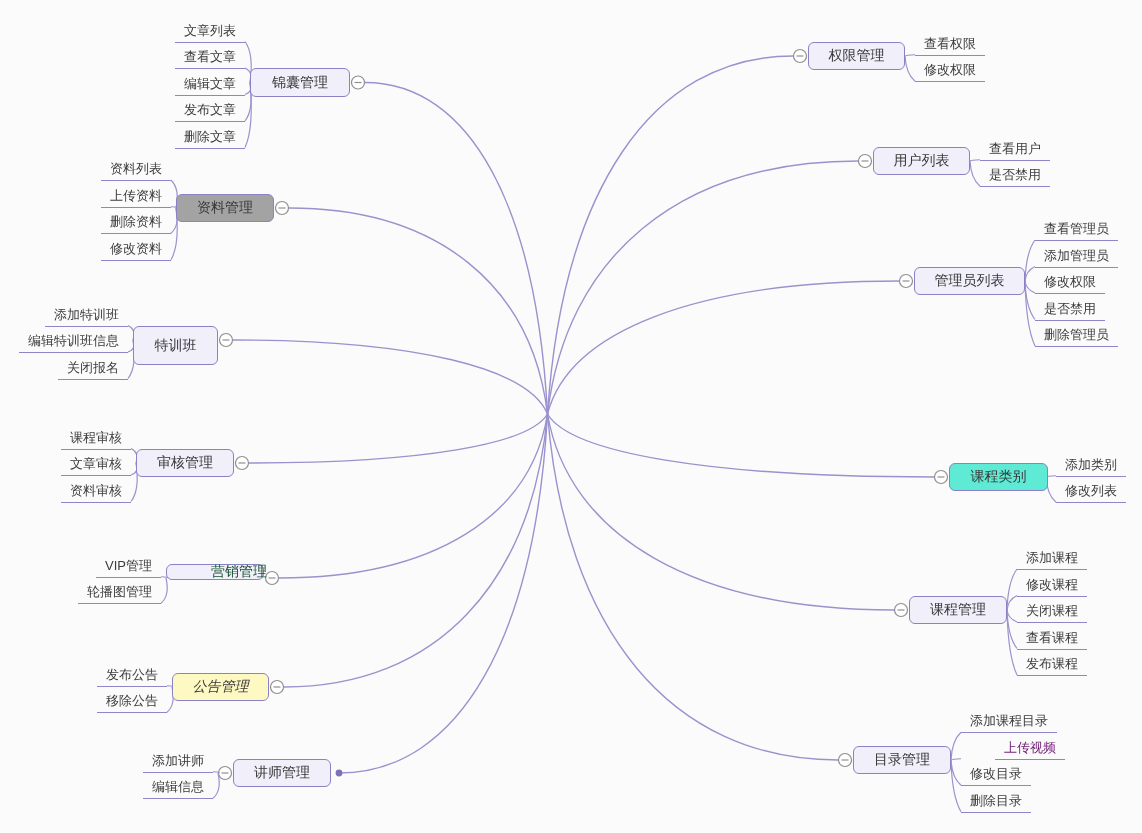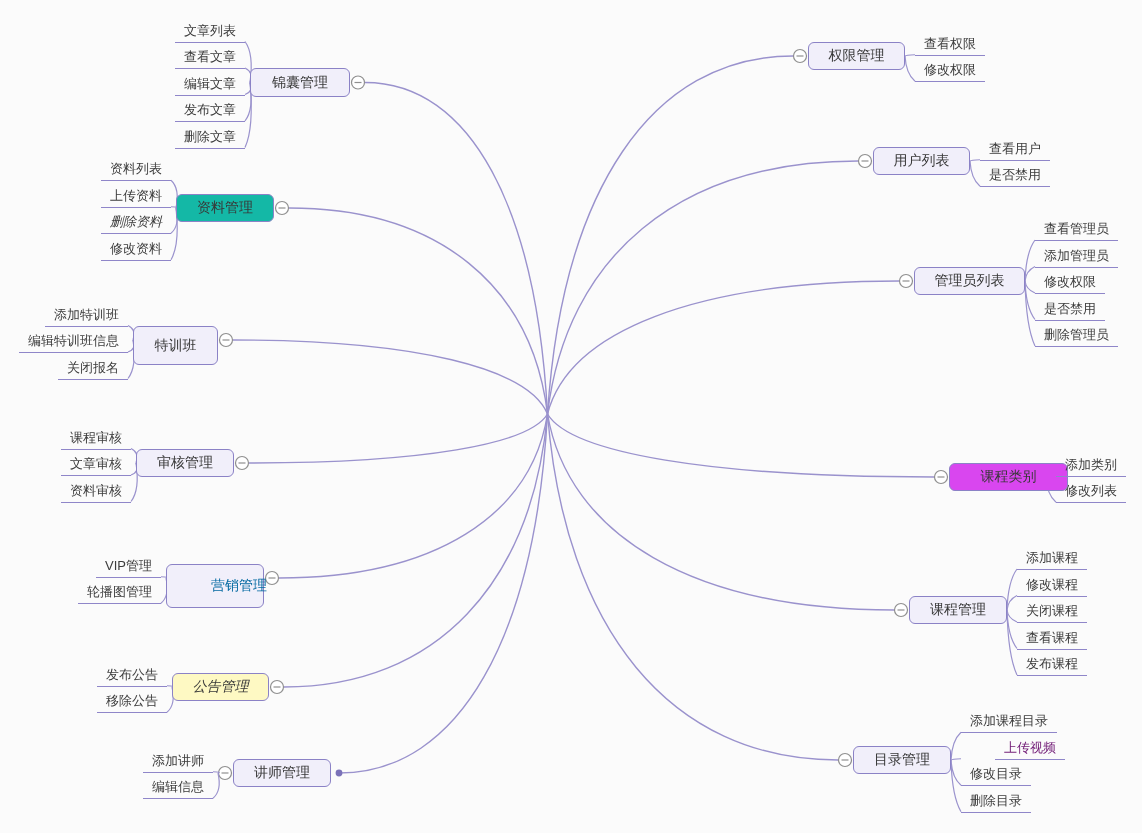--- a/index.html
+++ b/index.html
@@ -97,55 +97,55 @@
       <path d="M961,758.75 Q952,759.125 951,760" fill="none" stroke="#9a92cd" stroke-width="1.2"></path>
       <path d="M961,785.25 Q952,777.675 951,760" fill="none" stroke="#9a92cd" stroke-width="1.2"></path>
       <path d="M961,811.75 Q952,796.225 951,760" fill="none" stroke="#9a92cd" stroke-width="1.2"></path>
     </svg>
 <div class="node branch-node" style="left: 250px; top: 68px; width: 100px; height: 29px; background: rgb(241, 239, 250); border-color: rgb(139, 130, 198); color: rgb(56, 56, 56);">锦囊管理</div>
     <div class="child-node" style="top: 20.5px; color: rgb(60, 60, 60); border-bottom-color: rgb(143, 134, 201); right: 897px;">文章列表</div>
     <div class="child-node" style="top: 47px; color: rgb(60, 60, 60); border-bottom-color: rgb(143, 134, 201); right: 897px;">查看文章</div>
     <div class="child-node" style="top: 73.5px; color: rgb(60, 60, 60); border-bottom-color: rgb(143, 134, 201); right: 897px;">编辑文章</div>
     <div class="child-node" style="top: 100px; color: rgb(60, 60, 60); border-bottom-color: rgb(143, 134, 201); right: 897px;">发布文章</div>
     <div class="child-node" style="top: 126.5px; color: rgb(60, 60, 60); border-bottom-color: rgb(143, 134, 201); right: 897px;">删除文章</div>
-    <div class="node branch-node" style="left: 176px; top: 194px; width: 98px; height: 28px; background: #14b8a6; border-color: rgb(139, 130, 198); color: rgb(56, 56, 56);">资料管理</div>
+    <div class="node branch-node" style="left: 176px; top: 194px; width: 98px; height: 28px; background: #a3a3a3; border-color: rgb(139, 130, 198); color: rgb(56, 56, 56);">资料管理</div>
     <div class="child-node" style="top: 159.25px; color: rgb(60, 60, 60); border-bottom-color: rgb(143, 134, 201); right: 971px;">资料列表</div>
     <div class="child-node" style="top: 185.75px; color: rgb(60, 60, 60); border-bottom-color: rgb(143, 134, 201); right: 971px;">上传资料</div>
-    <div class="child-node" style="top: 212.25px; color: rgb(60, 60, 60); border-bottom-color: rgb(143, 134, 201); right: 971px; font-style: italic;">删除资料</div>
+    <div class="child-node" style="top: 212.25px; color: rgb(60, 60, 60); border-bottom-color: rgb(143, 134, 201); right: 971px;">删除资料</div>
     <div class="child-node" style="top: 238.75px; color: rgb(60, 60, 60); border-bottom-color: rgb(143, 134, 201); right: 971px;">修改资料</div>
     <div class="node branch-node" style="left: 133px; top: 326px; width: 85px; height: 39px; background: rgb(241, 239, 250); border-color: rgb(139, 130, 198); color: rgb(56, 56, 56);">特训班</div>
     <div class="child-node" style="top: 304.5px; color: rgb(60, 60, 60); border-bottom-color: rgb(143, 134, 201); right: 1014px;">添加特训班</div>
     <div class="child-node" style="top: 331px; color: rgb(60, 60, 60); border-bottom-color: rgb(143, 134, 201); right: 1014px;">编辑特训班信息</div>
     <div class="child-node" style="top: 357.5px; color: rgb(60, 60, 60); border-bottom-color: rgb(143, 134, 201); right: 1014px;">关闭报名</div>
     <div class="node branch-node" style="left: 136px; top: 449px; width: 98px; height: 28px; background: rgb(241, 239, 250); border-color: rgb(139, 130, 198); color: rgb(56, 56, 56);">审核管理</div>
     <div class="child-node" style="top: 427.5px; color: rgb(60, 60, 60); border-bottom-color: rgb(143, 134, 201); right: 1011px;">课程审核</div>
     <div class="child-node" style="top: 454px; color: rgb(60, 60, 60); border-bottom-color: rgb(143, 134, 201); right: 1011px;">文章审核</div>
     <div class="child-node" style="top: 480.5px; color: rgb(60, 60, 60); border-bottom-color: rgb(143, 134, 201); right: 1011px;">资料审核</div>
-    <div class="node branch-node" style="left: 166px; top: 564px; width: 98px; height: 44px; background: rgb(241, 239, 250); border-color: rgb(139, 130, 198); color: #0369a1; padding-left: 48px;">营销管理</div>
+    <div class="node branch-node" style="left: 166px; top: 564px; width: 98px; height: 16px; background: rgb(241, 239, 250); border-color: rgb(139, 130, 198); color: #14532d; padding-left: 48px;">营销管理</div>
     <div class="child-node" style="top: 555.75px; color: rgb(60, 60, 60); border-bottom-color: rgb(143, 134, 201); right: 981px;">VIP管理</div>
     <div class="child-node" style="top: 582.25px; color: rgb(60, 60, 60); border-bottom-color: rgb(143, 134, 201); right: 981px;">轮播图管理</div>
     <div class="node branch-node" style="left: 172px; top: 673px; width: 97px; height: 28px; background: #fef9c3; border-color: rgb(139, 130, 198); color: rgb(56, 56, 56); font-style: italic;">公告管理</div>
     <div class="child-node" style="top: 664.75px; color: rgb(60, 60, 60); border-bottom-color: rgb(143, 134, 201); right: 975px;">发布公告</div>
     <div class="child-node" style="top: 691.25px; color: rgb(60, 60, 60); border-bottom-color: rgb(143, 134, 201); right: 975px;">移除公告</div>
     <div class="node branch-node" style="left: 233px; top: 759px; width: 98px; height: 28px; background: rgb(241, 239, 250); border-color: rgb(139, 130, 198); color: rgb(56, 56, 56);">讲师管理</div>
     <div class="child-node" style="top: 750.75px; color: rgb(60, 60, 60); border-bottom-color: rgb(143, 134, 201); right: 929px;">添加讲师</div>
     <div class="child-node" style="top: 777.25px; color: rgb(60, 60, 60); border-bottom-color: rgb(143, 134, 201); right: 929px;">编辑信息</div>
     <div class="node branch-node" style="left: 808px; top: 42px; width: 97px; height: 28px; background: rgb(241, 239, 250); border-color: rgb(139, 130, 198); color: rgb(56, 56, 56);">权限管理</div>
     <div class="child-node" style="top: 33.75px; color: rgb(60, 60, 60); border-bottom-color: rgb(143, 134, 201); left: 915px;">查看权限</div>
     <div class="child-node" style="top: 60.25px; color: rgb(60, 60, 60); border-bottom-color: rgb(143, 134, 201); left: 915px;">修改权限</div>
     <div class="node branch-node" style="left: 873px; top: 147px; width: 97px; height: 28px; background: rgb(241, 239, 250); border-color: rgb(139, 130, 198); color: rgb(56, 56, 56);">用户列表</div>
     <div class="child-node" style="top: 138.75px; color: rgb(60, 60, 60); border-bottom-color: rgb(143, 134, 201); left: 980px;">查看用户</div>
     <div class="child-node" style="top: 165.25px; color: rgb(60, 60, 60); border-bottom-color: rgb(143, 134, 201); left: 980px;">是否禁用</div>
     <div class="node branch-node" style="left: 914px; top: 267px; width: 111px; height: 28px; background: rgb(241, 239, 250); border-color: rgb(139, 130, 198); color: rgb(56, 56, 56);">管理员列表</div>
     <div class="child-node" style="top: 219px; color: rgb(60, 60, 60); border-bottom-color: rgb(143, 134, 201); left: 1035px;">查看管理员</div>
     <div class="child-node" style="top: 245.5px; color: rgb(60, 60, 60); border-bottom-color: rgb(143, 134, 201); left: 1035px;">添加管理员</div>
     <div class="child-node" style="top: 272px; color: rgb(60, 60, 60); border-bottom-color: rgb(143, 134, 201); left: 1035px;">修改权限</div>
     <div class="child-node" style="top: 298.5px; color: rgb(60, 60, 60); border-bottom-color: rgb(143, 134, 201); left: 1035px;">是否禁用</div>
     <div class="child-node" style="top: 325px; color: rgb(60, 60, 60); border-bottom-color: rgb(143, 134, 201); left: 1035px;">删除管理员</div>
-    <div class="node branch-node" style="left: 949px; top: 463px; width: 119px; height: 28px; background: #d946ef; border-color: rgb(139, 130, 198); color: rgb(56, 56, 56);">课程类别</div>
+    <div class="node branch-node" style="left: 949px; top: 463px; width: 99px; height: 28px; background: #5eead4; border-color: rgb(139, 130, 198); color: rgb(56, 56, 56);">课程类别</div>
     <div class="child-node" style="top: 454.75px; color: rgb(60, 60, 60); border-bottom-color: rgb(143, 134, 201); left: 1056px;">添加类别</div>
     <div class="child-node" style="top: 481.25px; color: rgb(60, 60, 60); border-bottom-color: rgb(143, 134, 201); left: 1056px;">修改列表</div>
     <div class="node branch-node" style="left: 909px; top: 596px; width: 98px; height: 28px; background: rgb(241, 239, 250); border-color: rgb(139, 130, 198); color: rgb(56, 56, 56);">课程管理</div>
     <div class="child-node" style="top: 548px; color: rgb(60, 60, 60); border-bottom-color: rgb(143, 134, 201); left: 1017px;">添加课程</div>
     <div class="child-node" style="top: 574.5px; color: rgb(60, 60, 60); border-bottom-color: rgb(143, 134, 201); left: 1017px;">修改课程</div>
     <div class="child-node" style="top: 601px; color: rgb(60, 60, 60); border-bottom-color: rgb(143, 134, 201); left: 1017px;">关闭课程</div>
     <div class="child-node" style="top: 627.5px; color: rgb(60, 60, 60); border-bottom-color: rgb(143, 134, 201); left: 1017px;">查看课程</div>
     <div class="child-node" style="top: 654px; color: rgb(60, 60, 60); border-bottom-color: rgb(143, 134, 201); left: 1017px;">发布课程</div>
     <div class="node branch-node" style="left: 853px; top: 746px; width: 98px; height: 28px; background: rgb(241, 239, 250); border-color: rgb(139, 130, 198); color: rgb(56, 56, 56);">目录管理</div>
     <div class="child-node" style="top: 711.25px; color: rgb(60, 60, 60); border-bottom-color: rgb(143, 134, 201); left: 961px;">添加课程目录</div>

